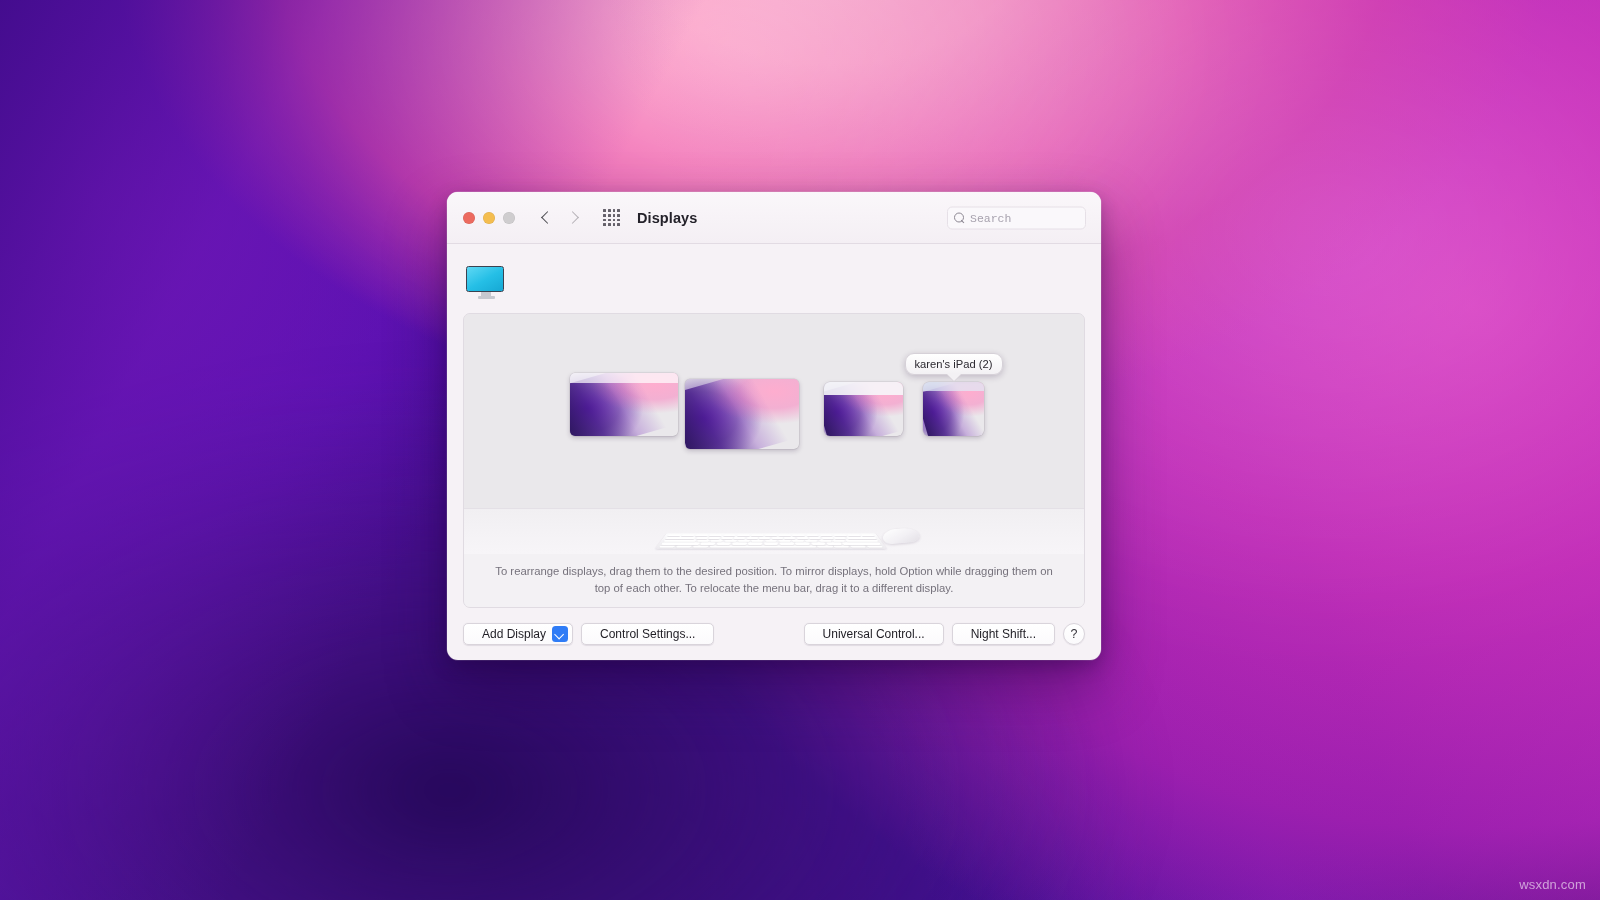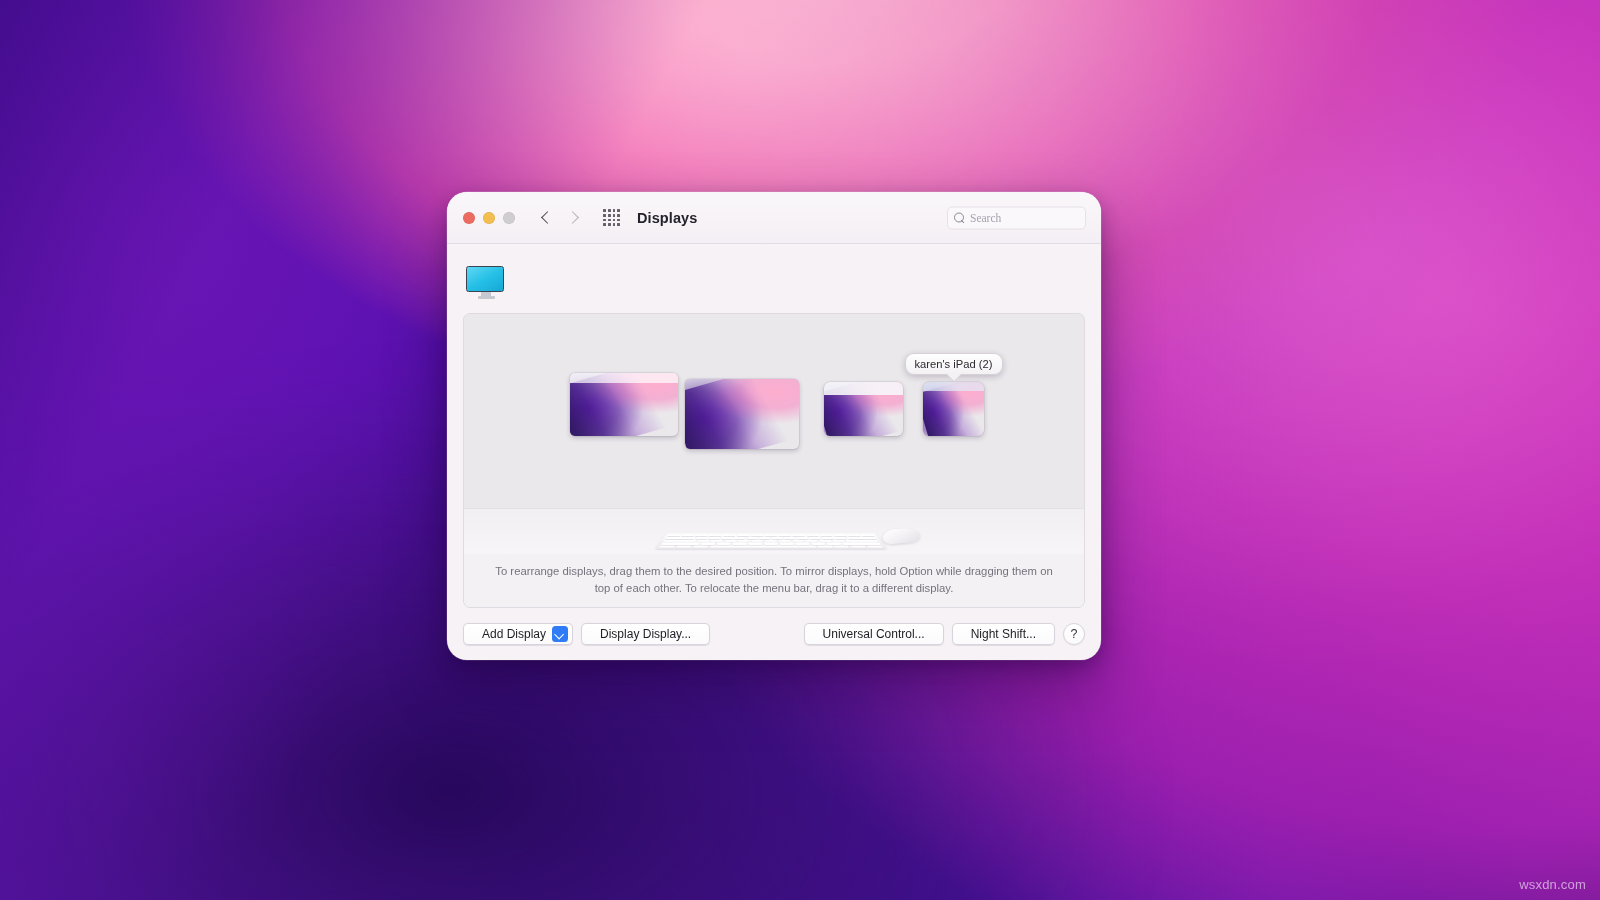--- a/index.html
+++ b/index.html
@@ -57,21 +57,21 @@
     letter-spacing: .2px;
     margin-top: 12px;
   }
 
   
   #window {
     position: absolute;
     left: 447px; top: 192px;
     width: 654px; height: 468px;
     background: #f6f2f6;
-    border-radius: 20px;
+    border-radius: 11px;
     box-shadow: 0 26px 60px rgba(30,0,60,.42),
                 0 6px 18px rgba(30,0,60,.30),
                 0 0 0 .5px rgba(255,255,255,.35);
     overflow: hidden;
     display: flex; flex-direction: column;
   }
 
   
   #titlebar {
     height: 52px;
@@ -133,21 +133,21 @@
     content:""; position:absolute; left:0; top:0;
     width: 8px; height: 8px; border: 1.3px solid #8d8893; border-radius: 50%;
   }
   .mag::after {
     content:""; position:absolute; left: 7.2px; top: 7.2px;
     width: 4px; height: 1.3px; background: #8d8893;
     transform: rotate(45deg); transform-origin: left center;
   }
   #search-input {
     border: none; outline: none; background: transparent;
-    font-family: Liberation Serif, serif;
+    font-family: Liberation Mono, monospace;
     font-size: 11.5px; color: #3a3740; width: 100%;
   }
   #search-input::placeholder { color: #a7a2ae; }
 
   
   #win-body {
     flex: 1;
     padding: 16px 16px 0 16px;
     display: flex; flex-direction: column;
   }
@@ -537,21 +537,21 @@
 
         <div id="hint">To rearrange displays, drag them to the desired position. To mirror displays, hold Option while dragging them on top of each other. To relocate the menu bar, drag it to a different display.</div>
       </div>
     </div>
 
     <div id="footer">
       <button class="btn" id="add-display-btn">
         <span>Add Display</span>
         <span class="blue-chev"></span>
       </button>
-      <button class="btn">Display Display...</button>
+      <button class="btn">Control Settings...</button>
       <span class="spacer"></span>
       <button class="btn">Universal Control...</button>
       <button class="btn">Night Shift...</button>
       <button class="btn" id="help-btn">?</button>
     </div>
 
   </div>
 </div>
 
 </body></html>

